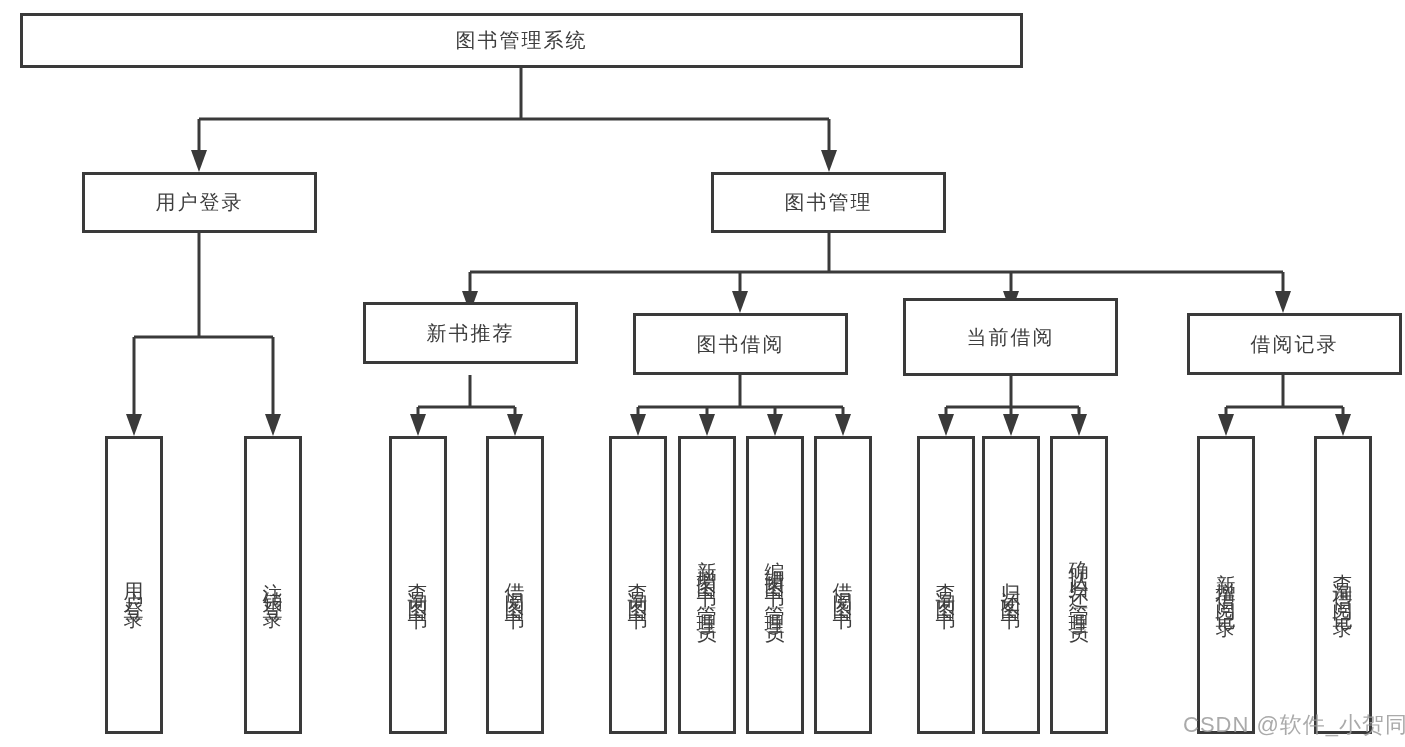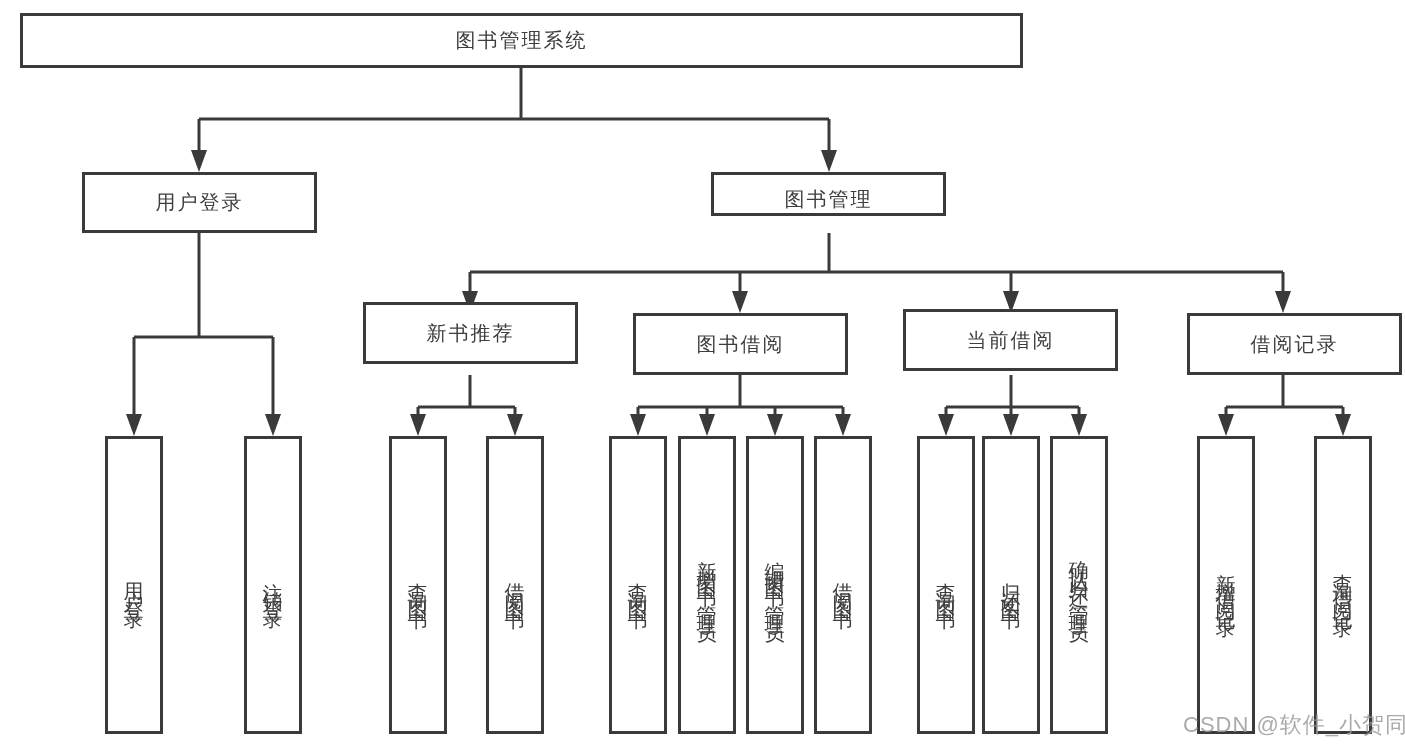--- a/index.html
+++ b/index.html
@@ -24,24 +24,24 @@
   .vbox {
     writing-mode:vertical-rl;
     letter-spacing:9px;
     line-height:1;
     font-size:20px;
     white-space:normal;
   }
   
   .n-root   { left:20px;  top:13px;  width:1003px; height:55px; }
   .n-login  { left:82px;  top:172px; width:235px;  height:61px; }
-  .n-mgmt   { left:711px; top:172px; width:235px;  height:44px;align-items:flex-end; }
+  .n-mgmt   { left:711px; top:172px; width:235px;  height:61px; }
   .n-l2a    { left:363px; top:302px; width:215px;  height:62px; }
   .n-l2b    { left:633px; top:313px; width:215px;  height:62px; }
-  .n-l2c    { left:903px; top:309px; width:215px;  height:62px; }
+  .n-l2c    { left:903px; top:298px; width:215px;  height:78px; }
   .n-l2d    { left:1176px;top:313px; width:215px;  height:62px;margin-left:11px; }
   
   .leaf { top:436px; width:58px; height:298px; }
   .lf0  { left:105px; }  .lf1  { left:244px; }
   .lf2  { left:389px; }  .lf3  { left:486px; }
   .lf4  { left:609px; }  .lf5  { left:678px; }
   .lf6  { left:746px; }  .lf7  { left:814px; }
   .lf8  { left:917px; }  .lf9  { left:982px; }
   .lf10 { left:1050px; } .lf11 { left:1197px; }
   .lf12 { left:1314px; }

